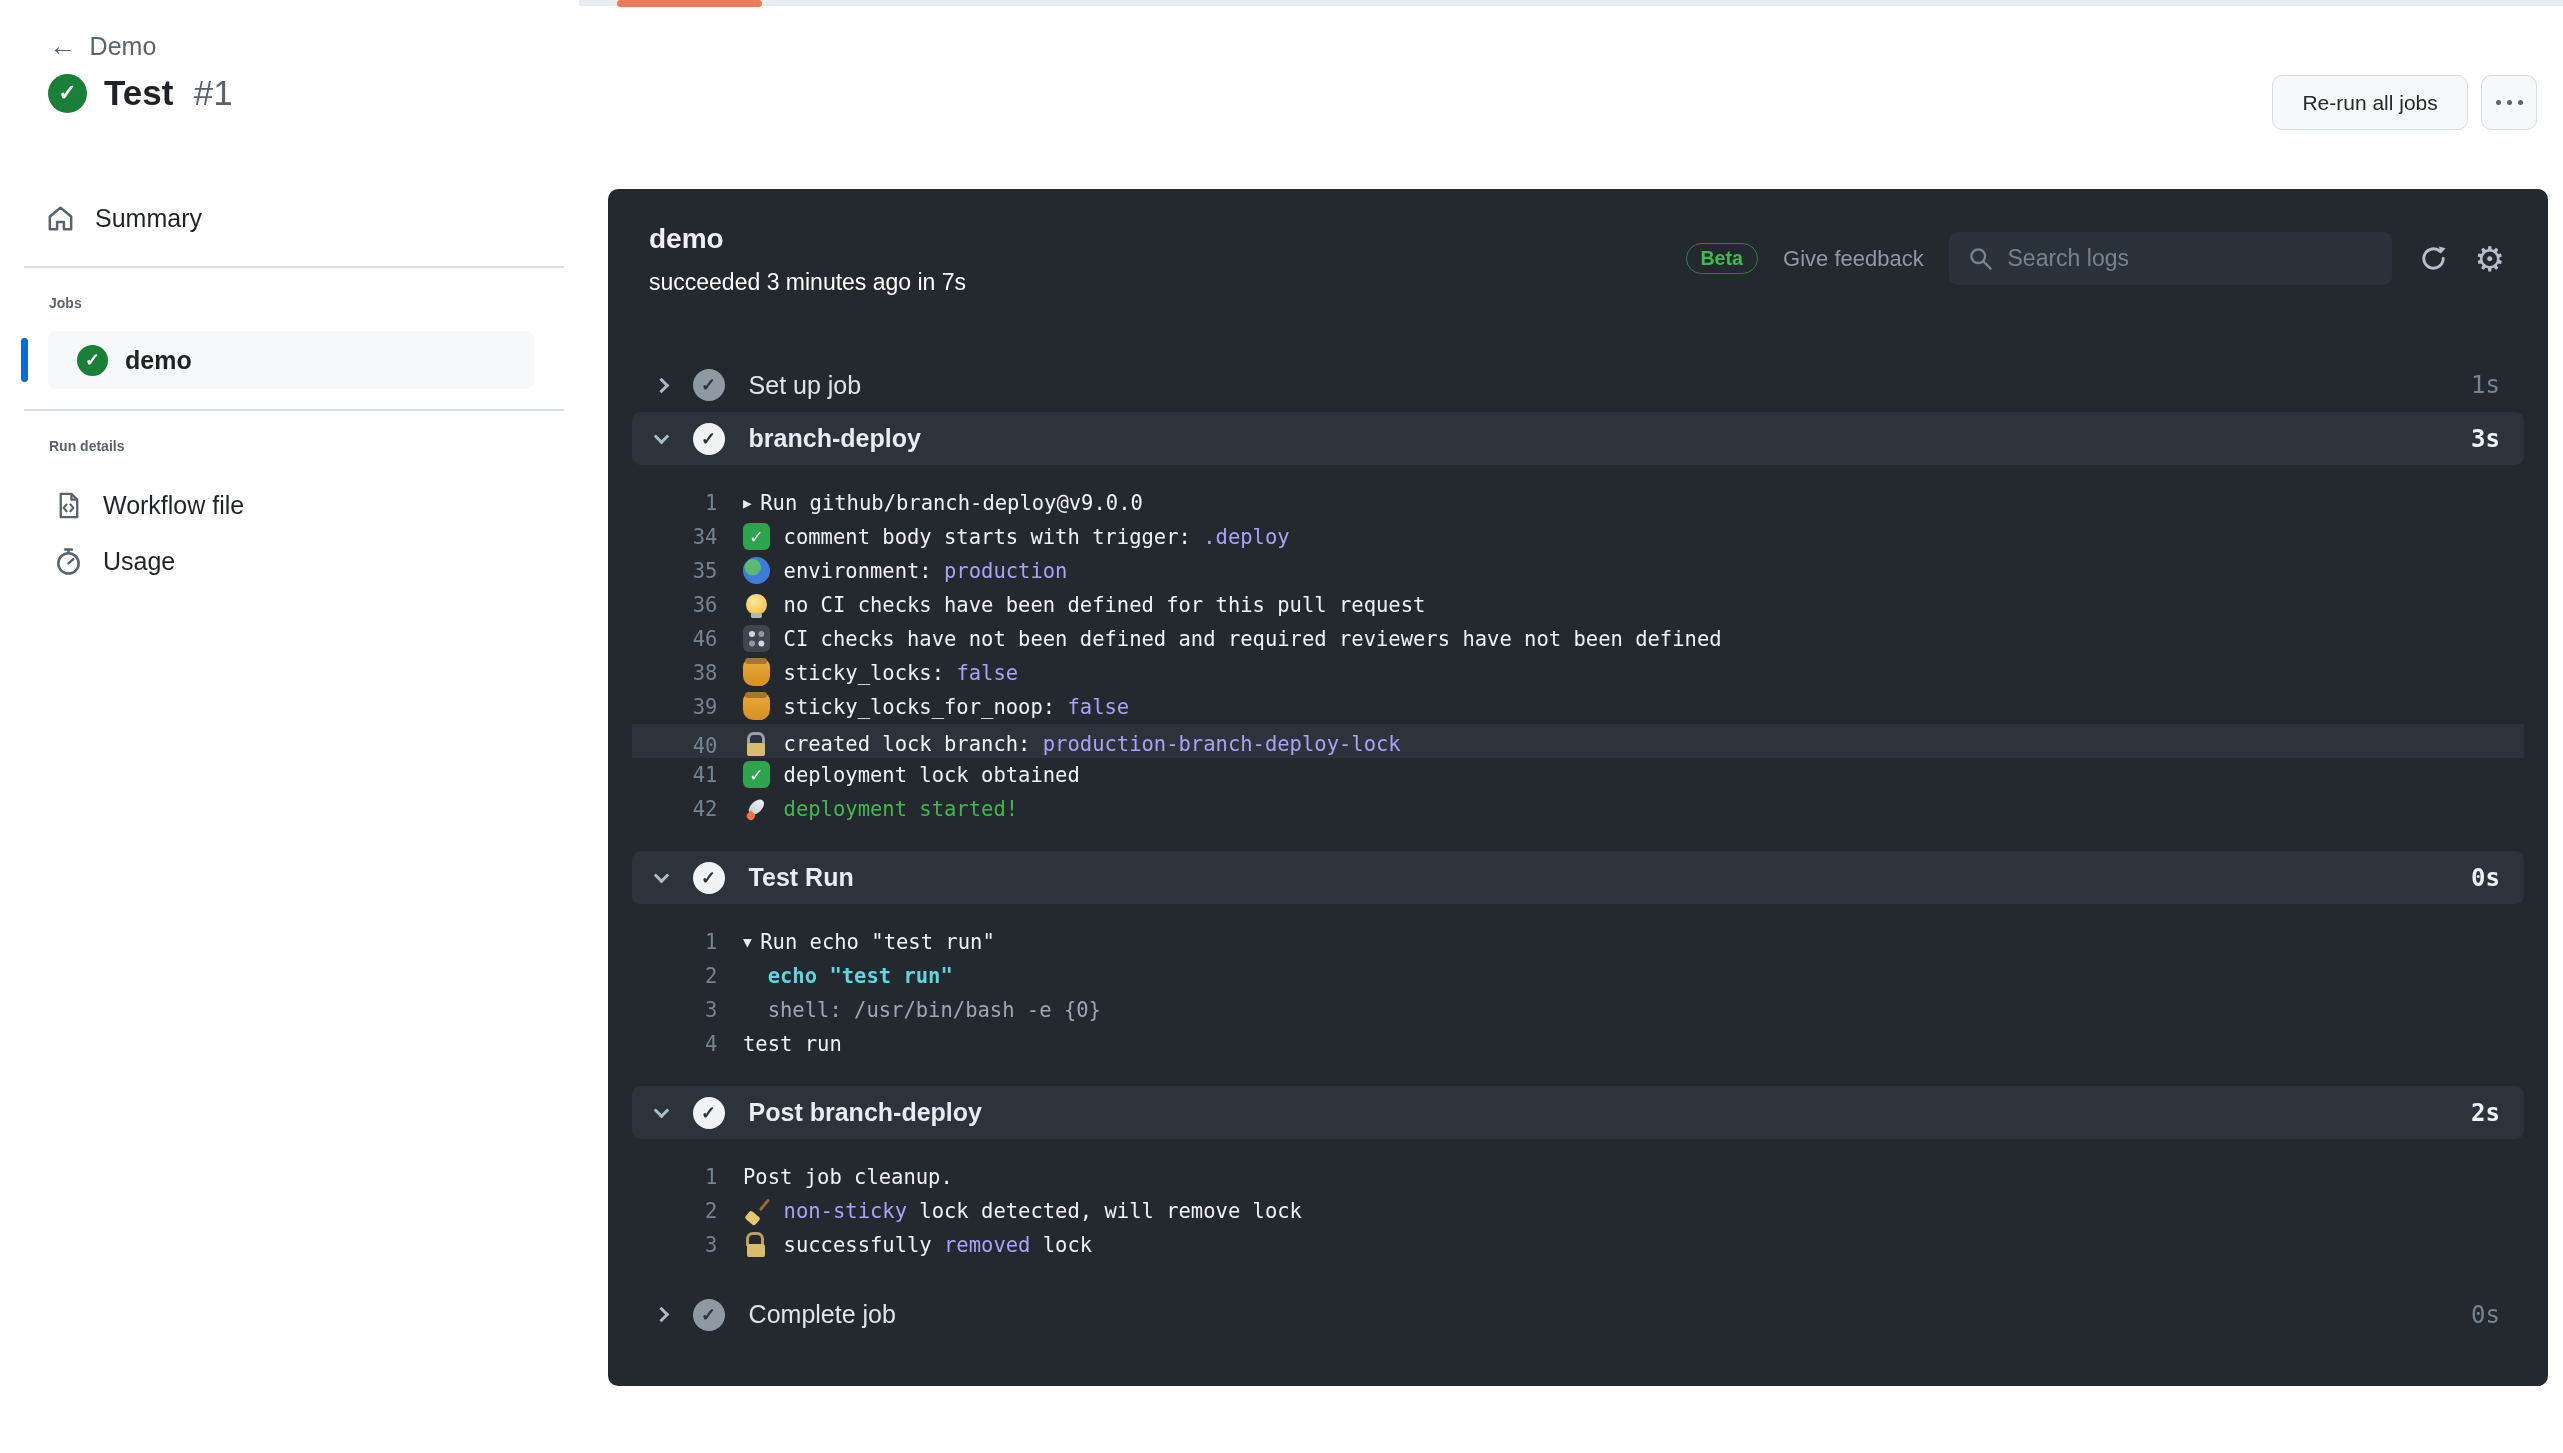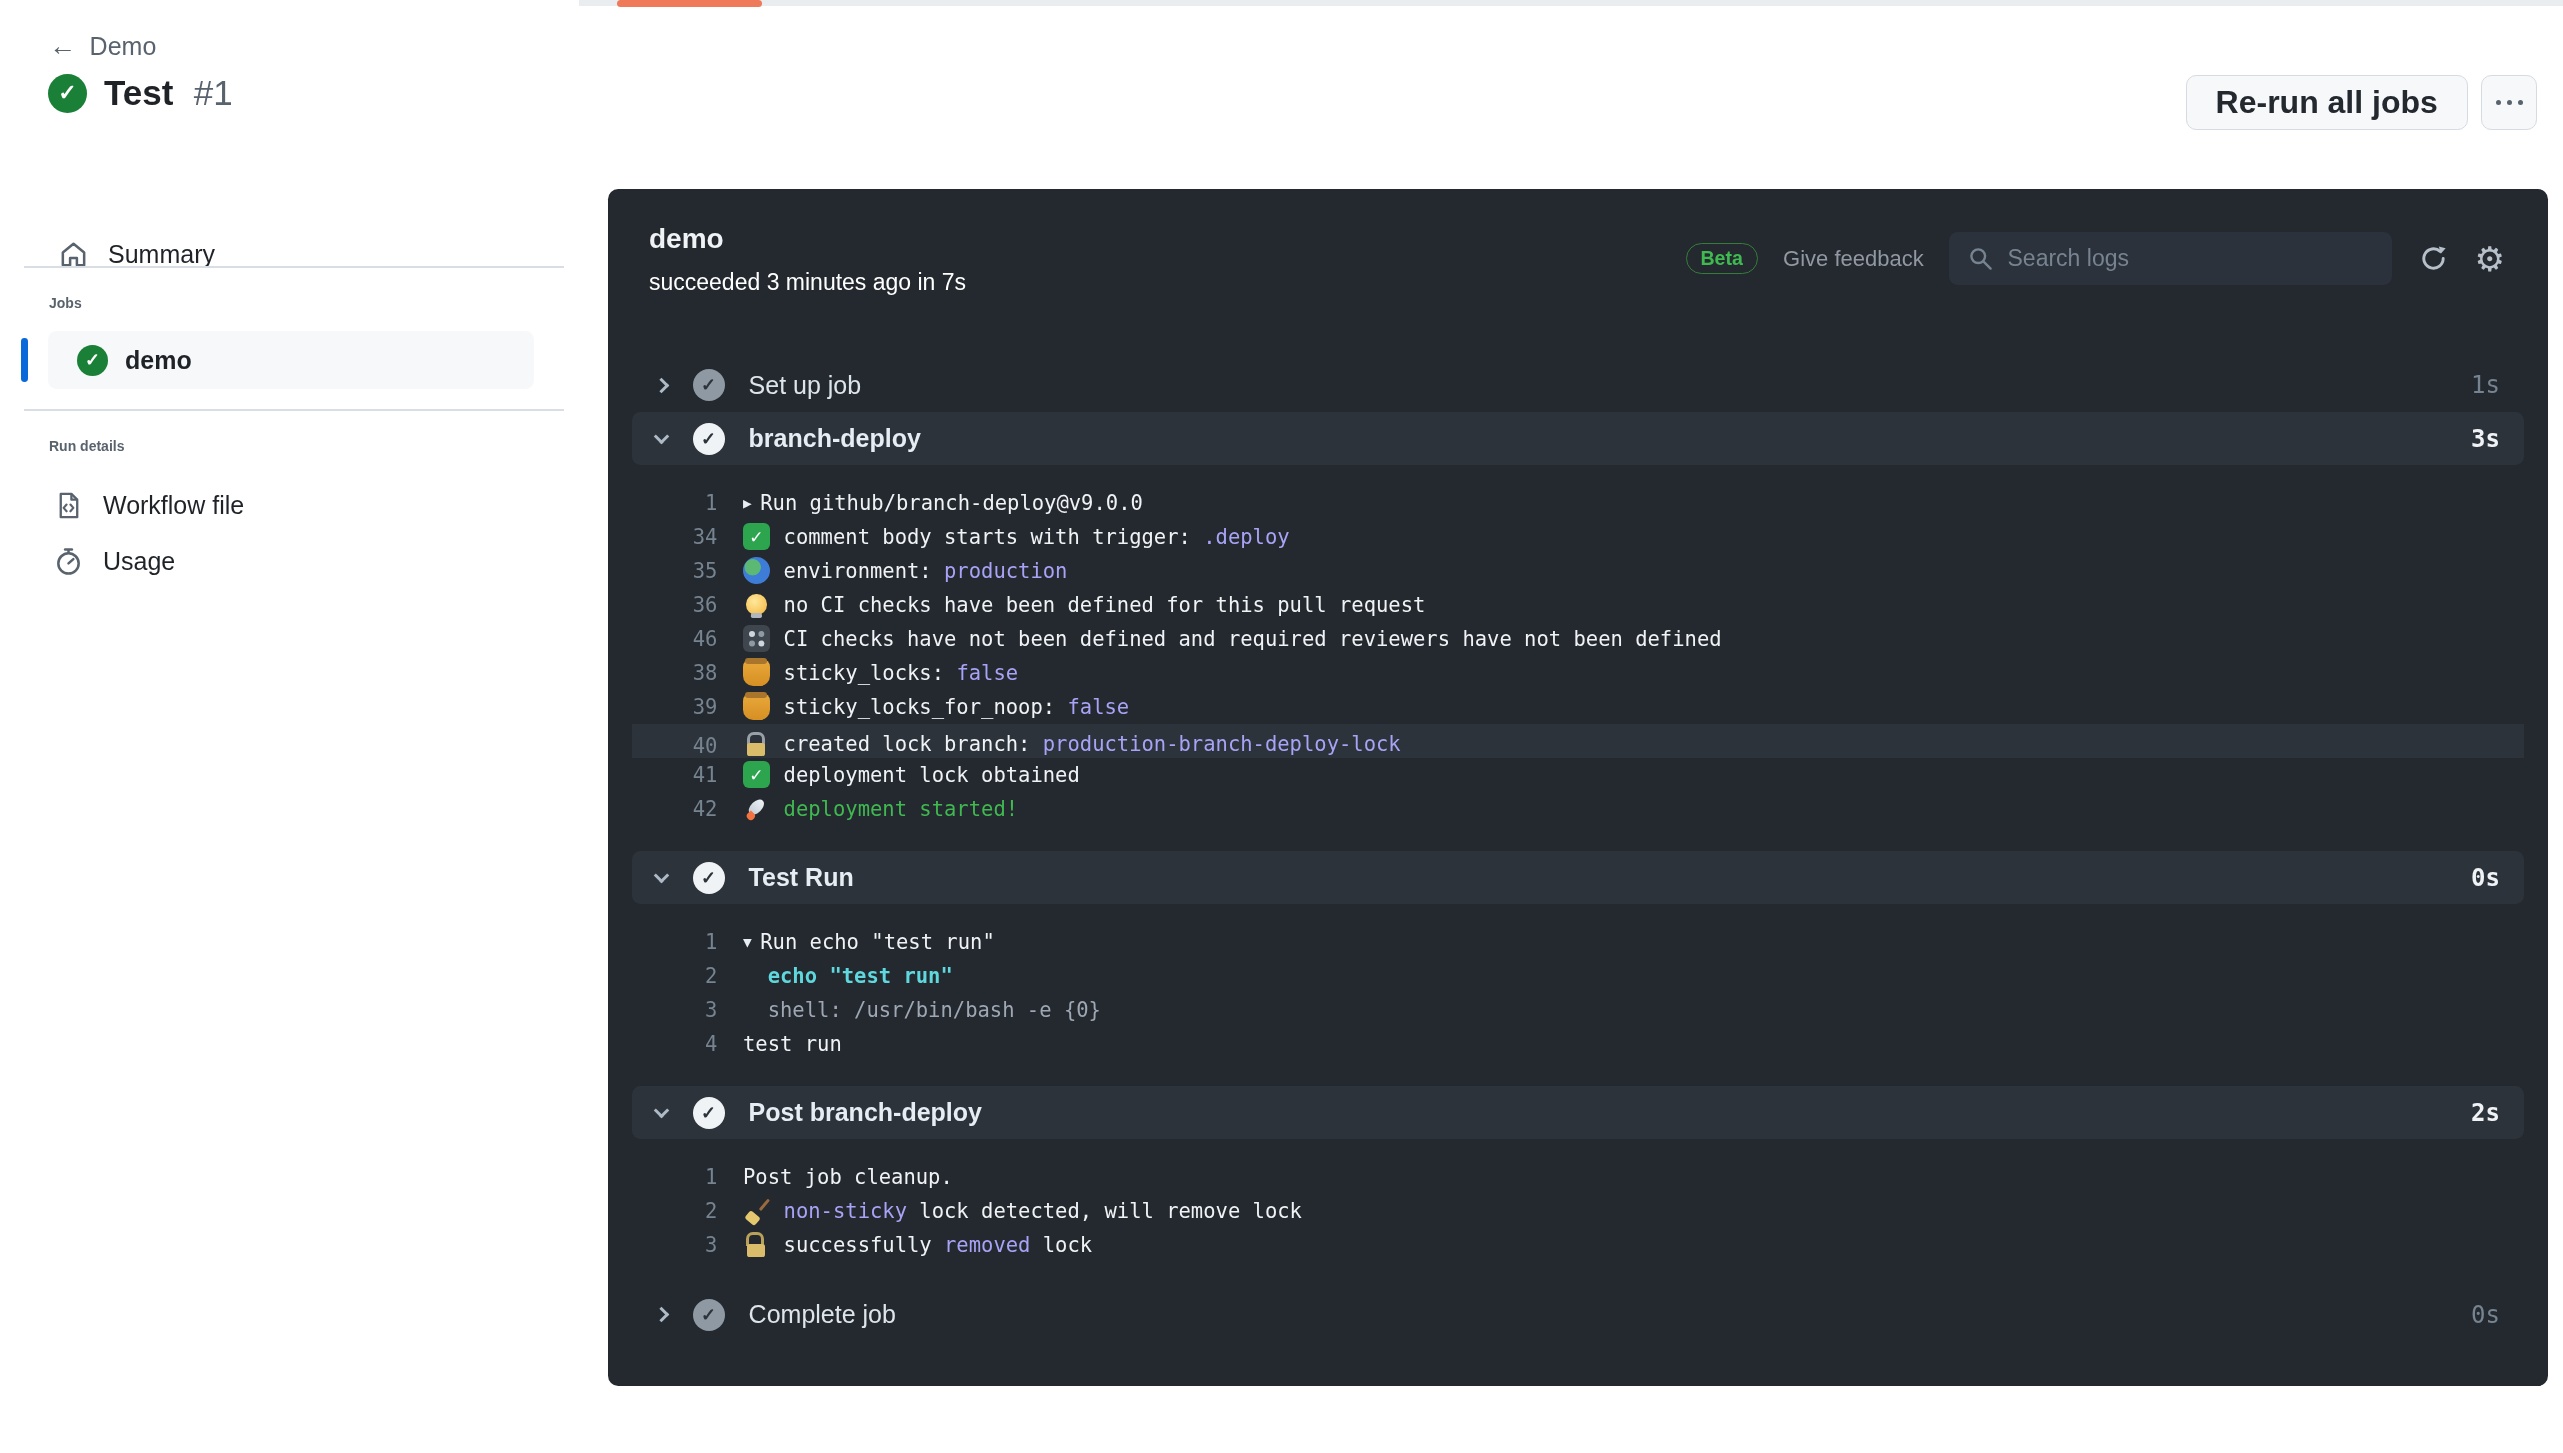--- a/index.html
+++ b/index.html
@@ -19,21 +19,21 @@
   .back-link { position:absolute; left:49px; top:32px; display:flex; align-items:center; gap:13.6px;
                font-size:25px; color:#59636e; cursor:pointer; }
   .back-arrow { font-size:27px; line-height:1; color:#59636e; }
   .run-title { position:absolute; left:48px; top:73px; display:flex; align-items:center; gap:17px; }
   .big-check { width:39px; height:39px; border-radius:50%; background:#1a7f37; color:#fff;
                display:flex; align-items:center; justify-content:center; font-size:22px; font-weight:bold; }
   .run-title .name { font-size:35px; font-weight:700; color:#1f2328; }
   .run-title .num  { font-size:35px; font-weight:400; color:#59636e; margin-left:3.4px; }
 
   .side-item { display:flex; align-items:center; gap:19px; font-size:25px; color:#1f2328; cursor:pointer; }
-  .summary-item { position:absolute; left:58px; top:203px;margin-top:36px; }
+  .summary-item { position:absolute; left:45px; top:203px; }
   .side-icon { width:31px; height:31px; flex-shrink:0; display:flex; align-items:center; justify-content:center; }
 
   .divider { position:absolute; left:24px; width:540px; height:1.7px; background:#d8dee4; }
   .divider.d1 { top:266px; } .divider.d2 { top:409px; }
 
   .section-label { position:absolute; left:49px; font-size:14px; font-weight:700; color:#59636e; }
   .label-jobs { top:295px; } .label-rundetails { top:438px; }
 
   .jobs-list { position:absolute; left:48px; top:331px; width:486px; }
   .job-item { position:relative; height:58px; border-radius:8.5px; background:#f6f8fa;
@@ -43,21 +43,21 @@
   .job-check { width:31px; height:31px; border-radius:50%; background:#1a7f37; color:#fff; flex-shrink:0;
                display:flex; align-items:center; justify-content:center; font-size:18px; font-weight:bold; }
 
   .run-details-list { position:absolute; left:53px; top:477px; width:477px; }
   .rd-item { height:56px; display:flex; align-items:center; gap:19px; font-size:25px; color:#1f2328; cursor:pointer; }
 
   
   .top-actions { position:absolute; top:75px; right:25.6px; display:flex; align-items:center; gap:13.6px; }
   .btn { height:55px; background:#f6f8fa; border:1.7px solid #d6dbe1; border-radius:10.2px;
          display:flex; align-items:center; justify-content:center; cursor:pointer;
-         font-size:32px; font-weight:700; color:#24292f; font-family:"Liberation Sans",sans-serif; }
+         font-size:21px; font-weight:400; color:#24292f; font-family:"Liberation Sans",sans-serif; }
   .btn.rerun { padding:0 29px; }
   .btn.icon-btn { width:56px; }
   .kebab { display:flex; gap:6px; }
   .kebab i { width:5.1px; height:5.1px; border-radius:50%; background:#59636e; }
 
   
   .log-panel { position:absolute; left:608px; top:189px; width:1940px; height:1197px;
                background:#24292f; border-radius:10.2px; }
   .job-title  { position:absolute; left:41px; top:34px; font-size:28px; font-weight:700; color:#f0f3f6; }
   .job-status { position:absolute; left:41px; top:80px; font-size:23px; color:#ffffff; }

